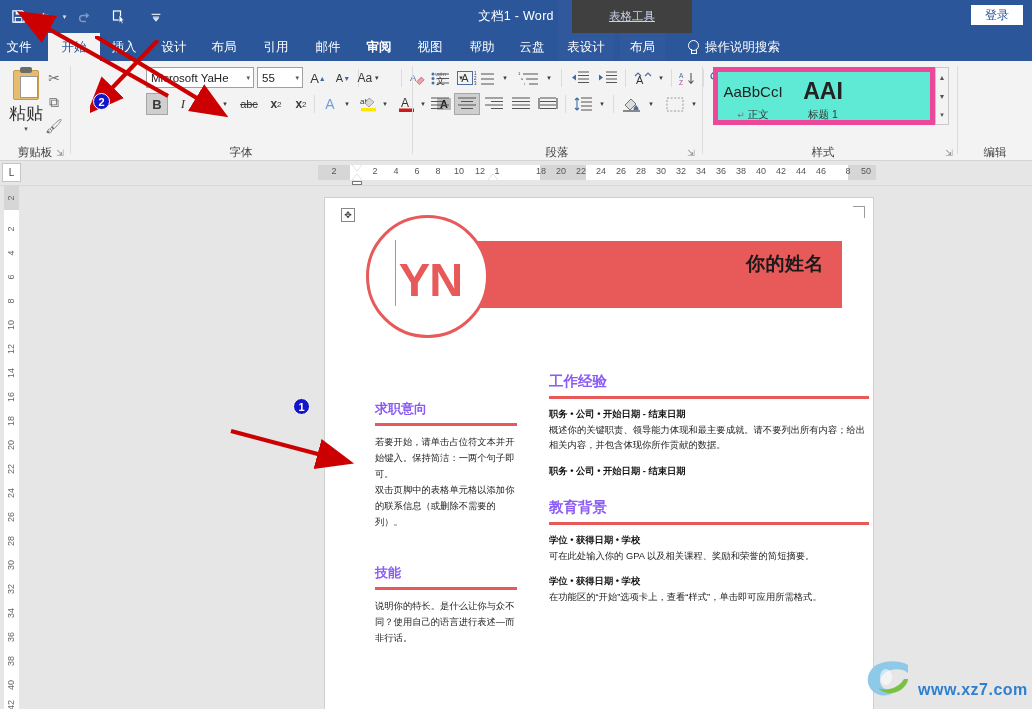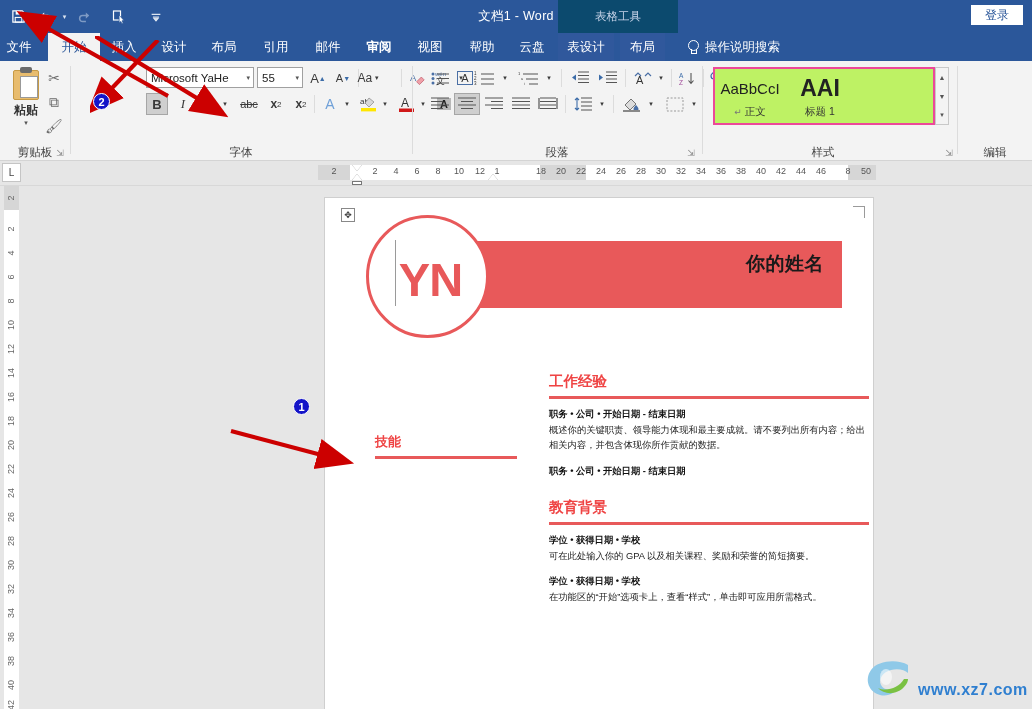--- a/index.html
+++ b/index.html
@@ -22,23 +22,23 @@
     color: #ffffff; font-size: 14px; line-height: 1;
   }
   .qat-btn.dim { color: #8ba4c8; }
   .qat-caret { font-size: 7px; color: #dbe4f0; width: 9px; display:flex; align-items:center; justify-content:center; }
   .title-text {
     position: absolute; left: 0; top: 0; width: 1032px; height: 33px;
     display: flex; align-items: center; justify-content: center;
     color: #ffffff; font-size: 12.5px; letter-spacing: .3px;
   }
   .ctx-tool-label {
-    position: absolute; left: 558px; top: 0; width: 120px; height: 33px;
+    position: absolute; left: 572px; top: 0; width: 120px; height: 33px;
     display: flex; align-items: center; justify-content: center;
-    color: #c6d3e8; font-size: 11.5px; background: #0c4a6e;
+    color: #c6d3e8; font-size: 11.5px; background: #404040; text-decoration: underline;
   }
   .ctx-band { position: absolute; left: 558px; top: 0; width: 120px; height: 33px; background: #30589c; }
   .signin {
     position: absolute; right: 9px; top: 5px; height: 20px; min-width: 52px;
     background: #ffffff; color: #2b579a; font-size: 12px;
     display: flex; align-items: center; justify-content: center; padding: 0 8px;
   }
 
   
   .tabstrip {
@@ -84,21 +84,21 @@
 
   
   .paste-btn {
     position: absolute; left: 6px; top: 6px; width: 40px;
     display: flex; flex-direction: column; align-items: center; gap: 1px;
   }
   .clipboard-ico { width: 30px; height: 34px; position: relative; }
   .clip-body { position: absolute; left: 2px; top: 3px; width: 26px; height: 30px; background: #e8bc6e; border: 1px solid #c79a45; border-radius: 2px;}
   .clip-clip { position: absolute; left: 9px; top: 0px; width: 12px; height: 6px; background: #6b6b6b; border-radius: 2px;}
   .clip-page { position: absolute; left: 9px; top: 9px; width: 18px; height: 22px; background: #fff; border: 1px solid #999;}
-  .paste-label { font-size: 12px; color: #333; font-weight: bold; }
+  .paste-label { font-size: 17px; color: #333; }
   .mini-caret { font-size: 7px; color: #555; line-height: 6px; }
   .cb-icons { position: absolute; left: 44px; top: 8px; display: flex; flex-direction: column; gap: 6px; }
   .cb-ico { width: 20px; height: 18px; display:flex; align-items:center; justify-content:center; font-size: 14px; color: #6a6a6a; }
 
   
   .fontname {
     position: absolute; left: 75px; top: 6px; width: 108px; height: 21px;
     background: #fff; border: 1px solid #a0a0a0; font-size: 11.5px; color: #222;
     display: flex; align-items: center; padding-left: 4px;
   }
@@ -109,21 +109,21 @@
   }
   .combo-caret { position: absolute; right: 3px; top: 50%; transform: translateY(-50%); font-size: 7px; color: #555; }
   .rb { position: absolute; display: flex; align-items: center; justify-content: center; font-size: 13px; color: #3a3a3a; }
   .rb.sq { width: 22px; height: 22px; }
   .rb.pressed { background: #cfcfcf; border: 1px solid #a6a6a6; }
   .vsep { position: absolute; width: 1px; background: #dcdcdc; }
 
   
   .gallery {
     position: absolute; left: 713px; top: 6px; width: 222px; height: 58px;
-    background: #bef264; border: 2px solid #ec4899; display: flex;
+    background: #5eead4; border: 5px solid #ec4899; display: flex;
   }
   .style-item {
     width: 70px; height: 56px; display: flex; flex-direction: column;
     align-items: center; justify-content: center; gap: 2px; position: relative;
   }
   .style-item.selected { border: 1.5px solid #8a8a8a; background: #f7f7f7; }
   .style-prev { font-size: 15px; color: #222; line-height: 1.1; height: 28px; display:flex;align-items:center;}
   .style-prev.big { font-size: 23px; font-weight: 700; }
   .style-name { font-size: 10.5px; color: #333; white-space: nowrap; }
   .style-name .pilcrow { color: #777; font-size: 9px; }
@@ -205,21 +205,21 @@
     position: absolute; left: 0; top: 0; width: 123px; height: 123px;
     display: flex; align-items: center; justify-content: center;
     font-size: 47px; font-weight: 700; color: #e8595a; letter-spacing: -1px;
   }
   .caret-bar { position: absolute; left: 26px; top: 22px; width: 1px; height: 66px; background: #9a9a9a; }
 
   
   .col-left { position: absolute; left: 50px; top: 202px; width: 142px; }
   .col-right { position: absolute; left: 224px; top: 174px; width: 320px; }
 
-  .sec-title { font-size: 13px; font-weight: 700; color: #ef4444; }
+  .sec-title { font-size: 13px; font-weight: 700; color: #8b5cf6; }
   .sec-title.lg { font-size: 14.5px; }
   .sec-rule { height: 3px; background: #e8595a; margin-top: 5px; margin-bottom: 9px; }
   .body-txt { font-size: 9.3px; color: #222; line-height: 1.72; }
   .job-head { font-size: 9.3px; font-weight: 700; color: #111; margin-bottom: 2px; }
   .job-body { font-size: 9.3px; color: #222; line-height: 1.66; margin-bottom: 11px; }
 
   
   .anno-num {
     position: absolute; width: 17px; height: 17px; border-radius: 50%;
     background: #1414c8; color: #fff; font-size: 11px; font-weight: 700;
@@ -636,24 +636,31 @@
 
       <div class="hdr-band">
         <div class="hdr-name">你的姓名</div>
       </div>
       <div class="circle">
         <div class="initials">YN</div>
         <div class="caret-bar"></div>
       </div>
 
       <div class="col-left">
+        <div>
+          <div class="sec-title">求职意向</div>
+          <div class="sec-rule"></div>
+          <div class="body-txt">若要开始，请单击占位符文本并开始键入。保持简洁：一两个句子即可。</div>
+          <div class="body-txt">双击页脚中的表格单元格以添加你的联系信息（或删除不需要的列）。</div>
+        </div>
         <div style="height:33px;"></div>
         <div>
           <div class="sec-title">技能</div>
           <div class="sec-rule"></div>
+          <div class="body-txt">说明你的特长。是什么让你与众不同？使用自己的语言进行表述—而非行话。</div>
         </div>
       </div>
 
       <div class="col-right">
         <div>
           <div class="sec-title lg">工作经验</div>
           <div class="sec-rule"></div>
           <div class="job-head">职务 • 公司 • 开始日期 - 结束日期</div>
           <div class="job-body">概述你的关键职责、领导能力体现和最主要成就。请不要列出所有内容；给出相关内容，并包含体现你所作贡献的数据。</div>
           <div class="job-head">职务 • 公司 • 开始日期 - 结束日期</div>

